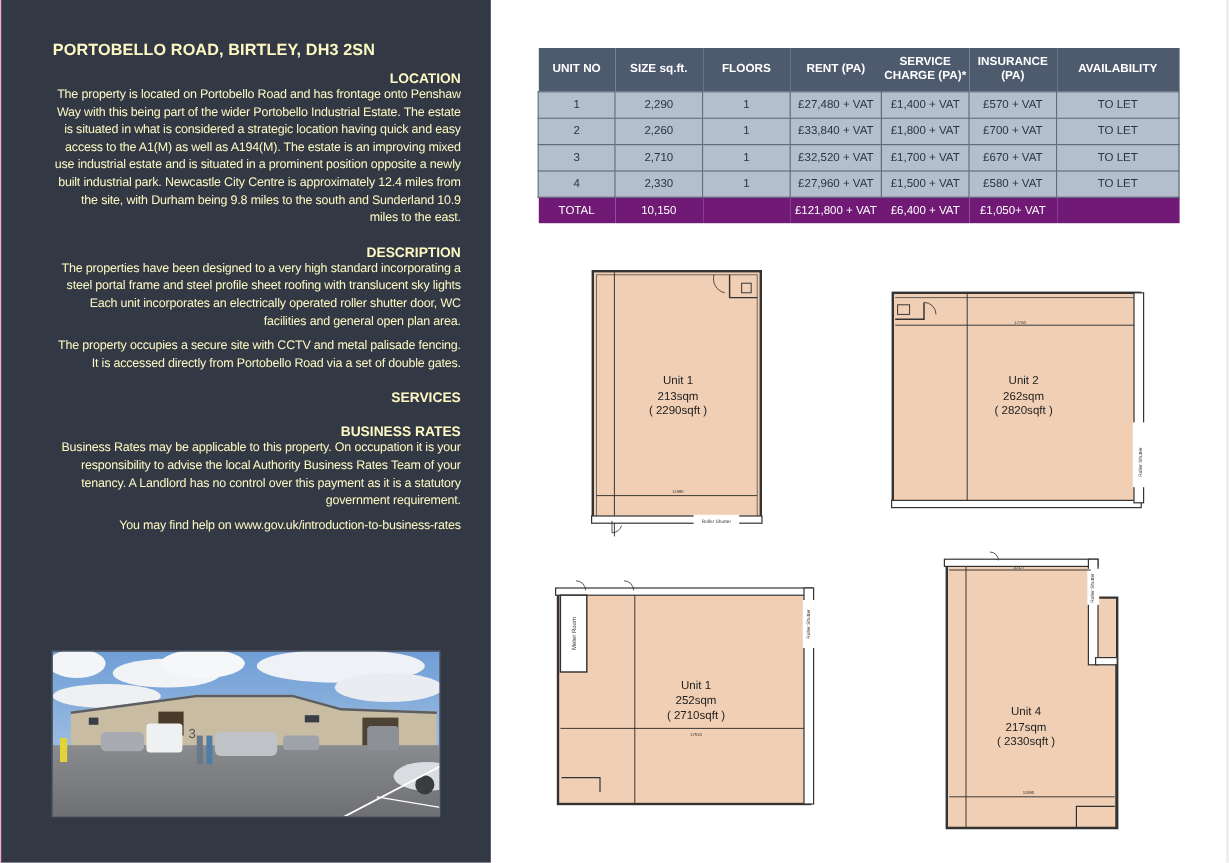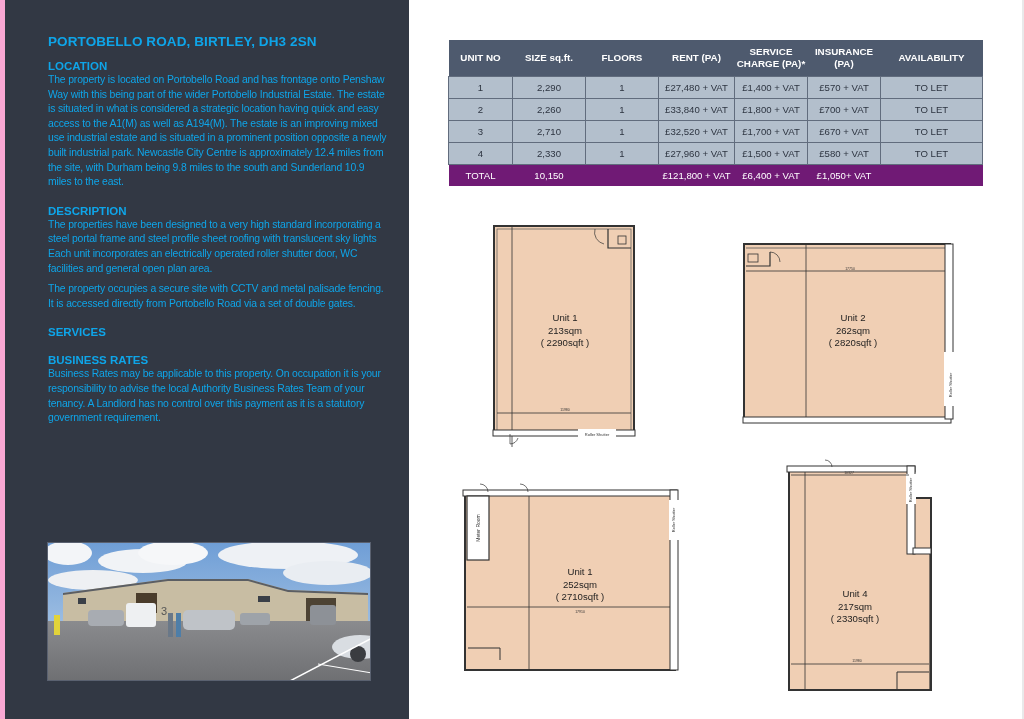--- a/index.html
+++ b/index.html
@@ -2,27 +2,27 @@
 <html><head>
 <meta charset="utf-8">
 <style>
   * { box-sizing: border-box; margin: 0; padding: 0; }
   html, body { width: 1024px; height: 719px; overflow: hidden; background: #ffffff; }
   body { position: relative; font-family: "Liberation Sans", "DejaVu Sans", sans-serif; }
 
   
   .left-panel {
     position: absolute; left: 0; top: 0; width: 409px; height: 719px;
-    background: #323844; color: #0ea5e9; border-left: 5px solid #f9a8d4;
+    background: #323844; color: #fef9c3; border-left: 1px solid #f9a8d4;
   }
   .left-inner { position: absolute; left: 43px; top: 34px; width: 340px; }
   .page-title { font-size: 13.5px; font-weight: bold; letter-spacing: 0.1px; margin-bottom: 10px; }
   .section-heading { font-size: 11.5px; font-weight: bold; line-height: 14px; }
   .section-text { font-size: 10.4px; line-height: 14.6px; letter-spacing: -0.15px; }
-  .section { margin-bottom: 8px; }
+  .section { margin-bottom: 8px; text-align: right; }
   .para-gap { margin-top: 6px; }
 
   .photo {
     position: absolute; left: 42px; top: 542px; width: 324px; height: 139px;
     overflow: hidden; border: 1px solid #5a6170;
   }
   .right-edge { position: absolute; right: 0; top: 0; width: 2px; height: 719px; background: #e9e9ea; }
 
   
   .table-wrap { position: absolute; left: 448px; top: 40px; width: 490px; }
@@ -63,20 +63,21 @@
       <div class="section-text para-gap">The property occupies a secure site with CCTV and metal palisade fencing. It is accessed directly from Portobello Road via a set of double gates.</div>
     </div>
 
     <div class="section" style="margin-top:14px">
       <div class="section-heading">SERVICES</div>
     </div>
 
     <div class="section" style="margin-top:14px">
       <div class="section-heading">BUSINESS RATES</div>
       <div class="section-text">Business Rates may be applicable to this property. On occupation it is your responsibility to advise the local Authority Business Rates Team of your tenancy. A Landlord has no control over this payment as it is a statutory government requirement.</div>
+      <div class="section-text para-gap">You may find help on www.gov.uk/introduction-to-business-rates</div>
     </div>
   </div>
 
   <div class="photo" title="Rendered photo of industrial units with vans and cars in the yard">
     <svg width="324" height="139" viewBox="0 0 324 139">
       <defs>
         <linearGradient id="sky" x1="0" y1="0" x2="0" y2="1">
           <stop offset="0" stop-color="#6f9ed6"></stop>
           <stop offset="1" stop-color="#bcd3ea"></stop>
         </linearGradient>

